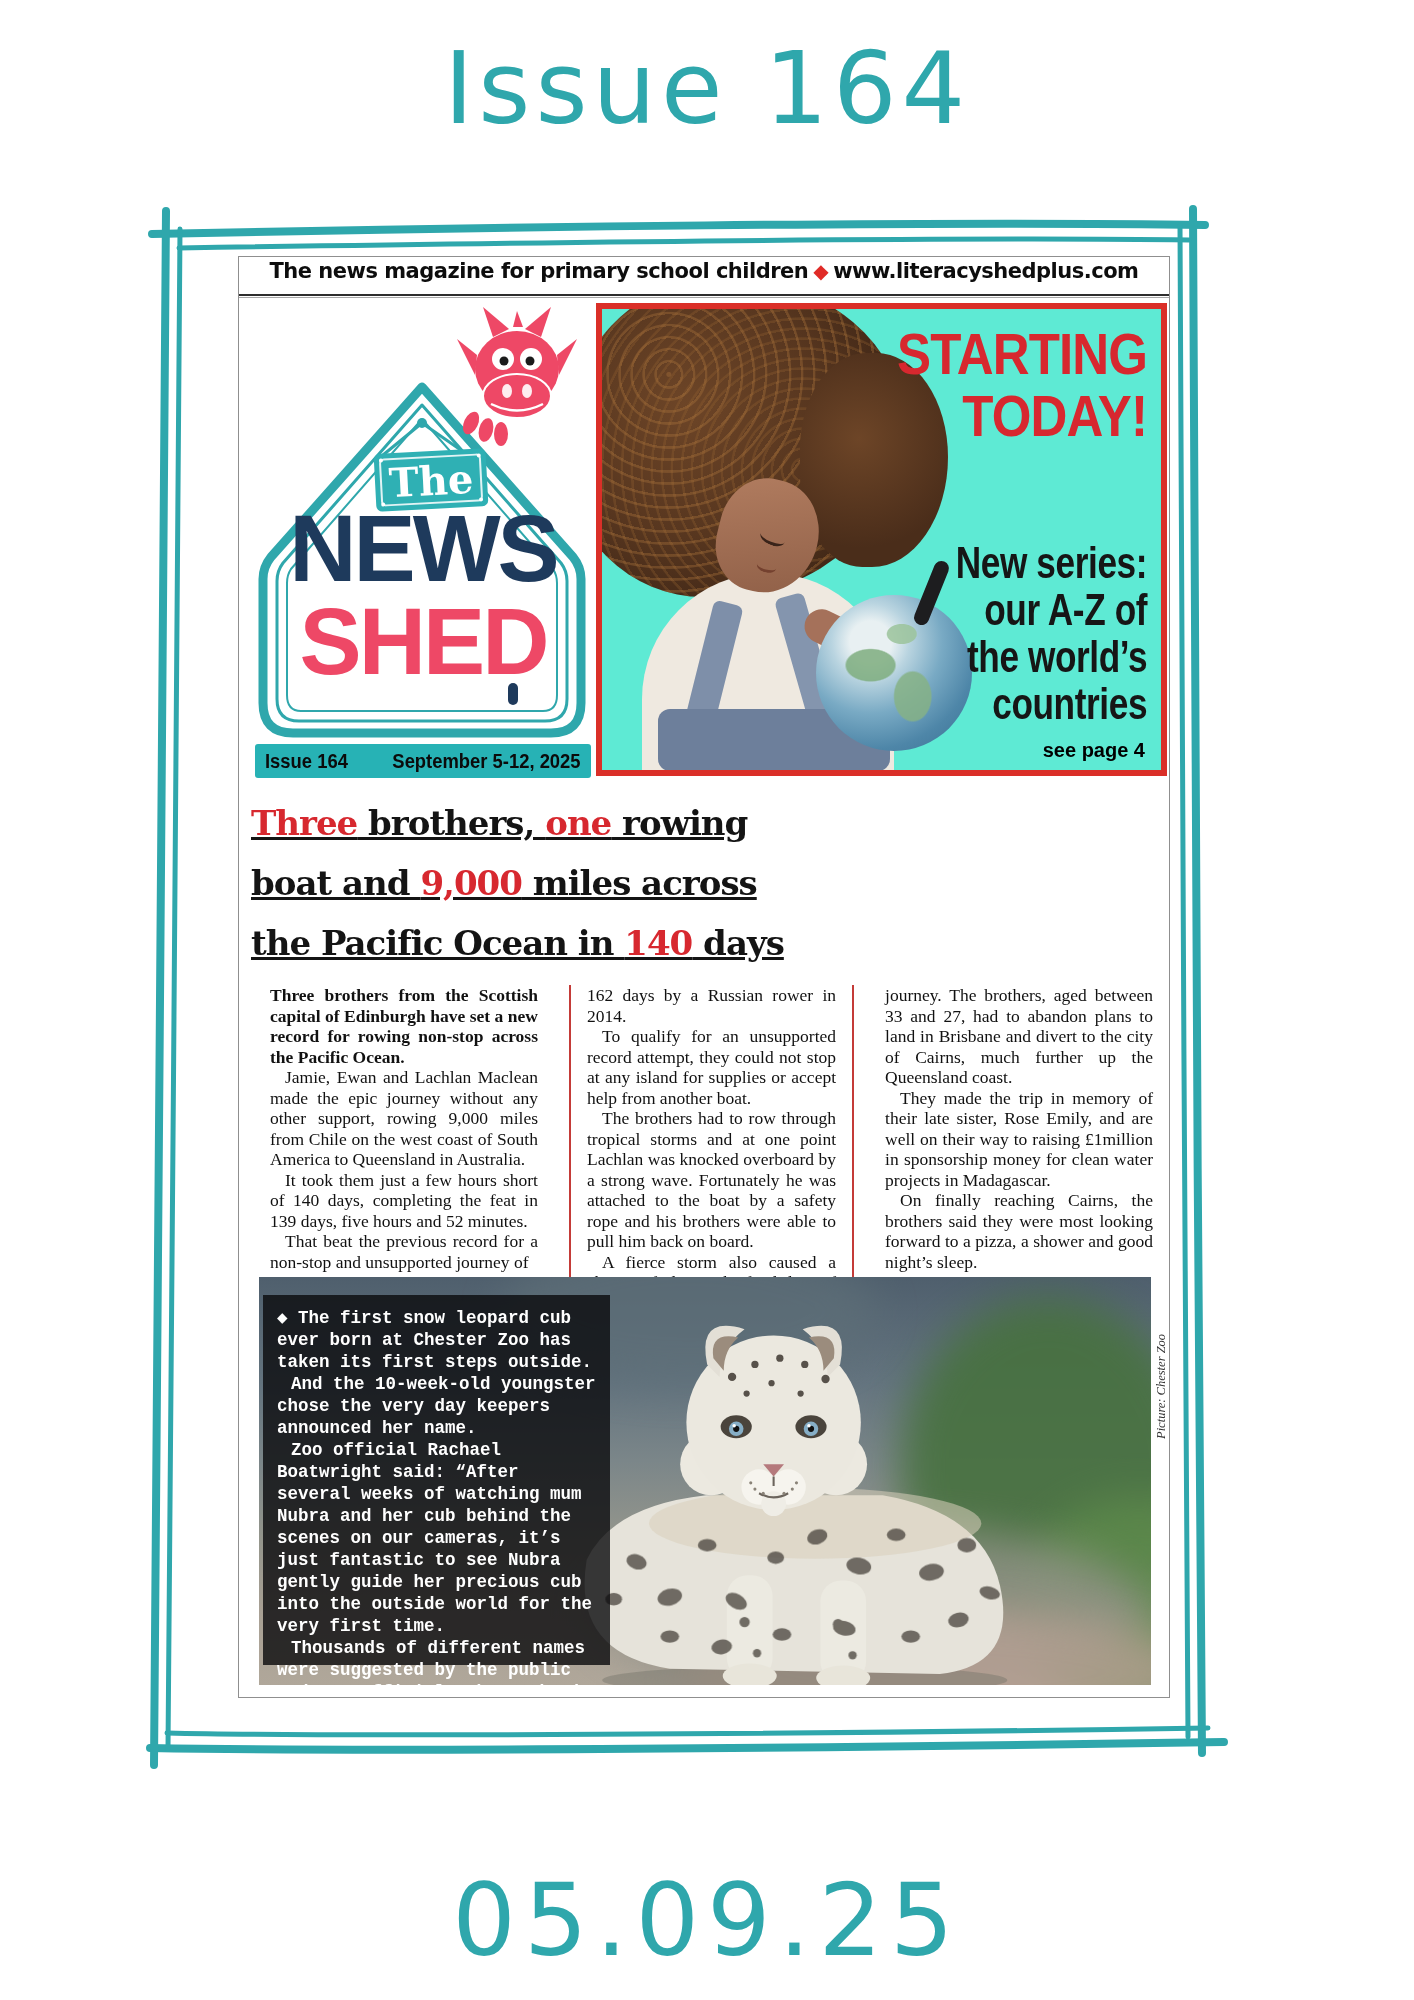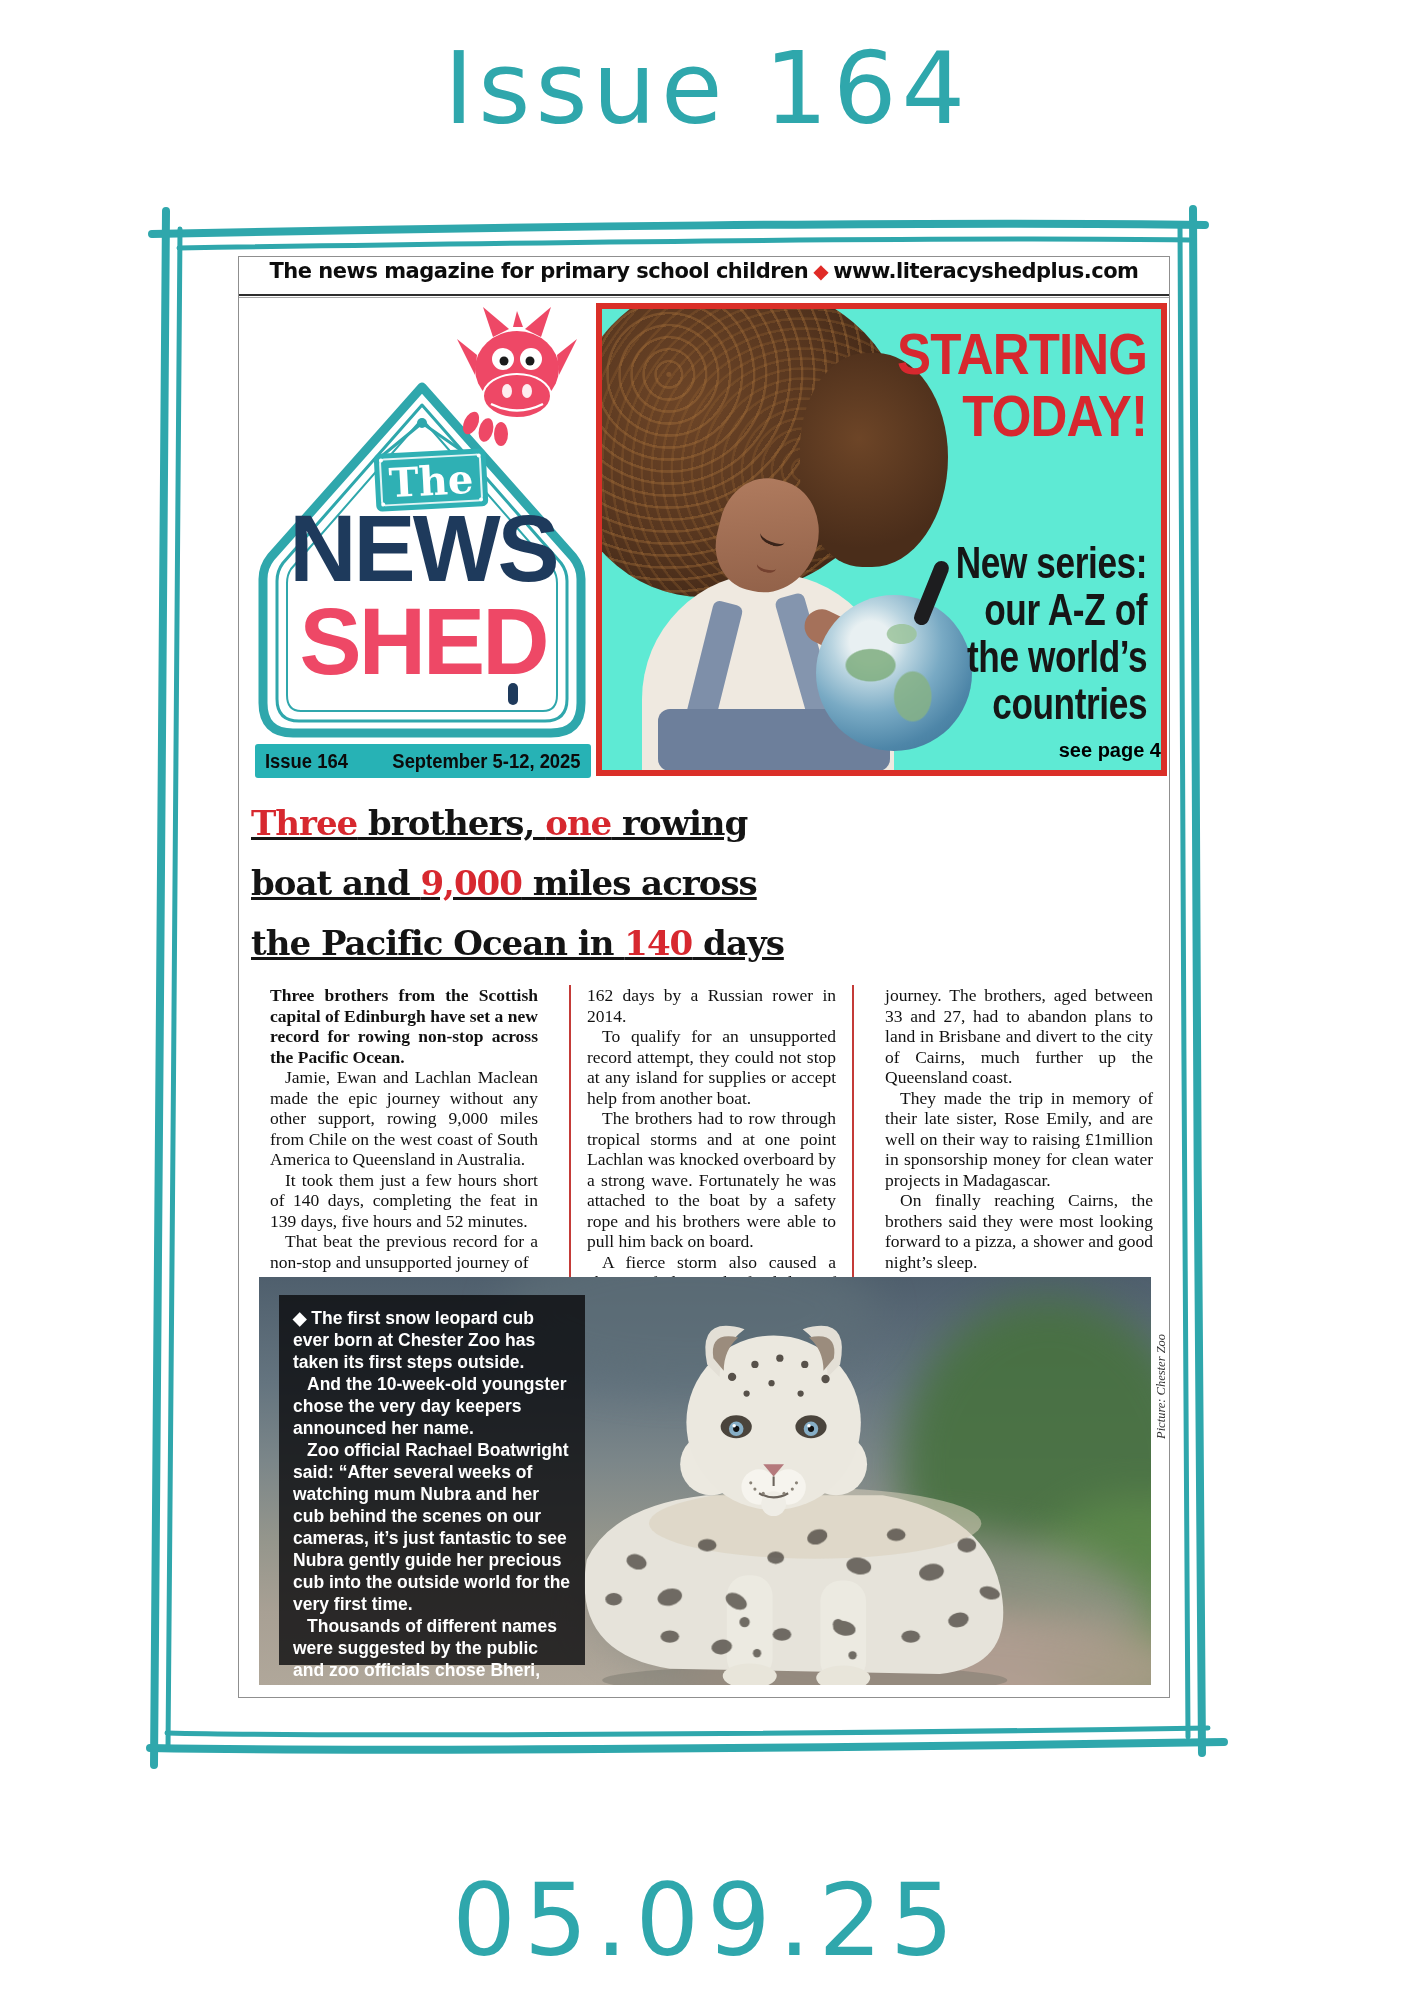--- a/index.html
+++ b/index.html
@@ -69,21 +69,21 @@
                radial-gradient(ellipse 30px 40px at 62% 65%,#86b286 0 60%,transparent 65%),
                radial-gradient(ellipse 24px 16px at 55% 25%,#9cc49c 0 60%,transparent 65%);}
   .p-globe-arm{left:322px;top:250px;width:15px;height:68px;background:#1d1d1f;border-radius:8px;transform:rotate(22deg);}
 
   .p-starting{right:14px;top:14px;text-align:right;color:#d7282f;
     font-family:"Liberation Sans",sans-serif;font-weight:bold;font-size:58px;line-height:62px;letter-spacing:-1px;}
   .p-starting div{transform:scaleX(0.88);transform-origin:100% 50%;white-space:nowrap;}
   .p-series{right:14px;top:230px;text-align:right;color:#161616;
     font-family:"Liberation Sans",sans-serif;font-weight:bold;font-size:44px;line-height:47px;letter-spacing:-0.5px;}
   .p-series div{transform:scaleX(0.8);transform-origin:100% 50%;white-space:nowrap;}
-  .p-seepage{right:0;bottom:8px;font-family:"Liberation Sans",sans-serif;font-weight:bold;font-size:20px;color:#000;}
+  .p-seepage{right:16px;bottom:8px;font-family:"Liberation Sans",sans-serif;font-weight:bold;font-size:20px;color:#000;}
 
   
   .headline{position:absolute;left:12px;top:536px;width:900px;color:#141414;
     font-family:"DejaVu Serif",serif;font-weight:bold;font-size:34px;line-height:60px;letter-spacing:-1px;white-space:nowrap;text-decoration:underline;}
   .headline .red{color:#d7282f;}
 
   
   .cols{position:absolute;left:16px;top:728px;width:898px;display:flex;
     font-family:"Liberation Serif",serif;font-size:17.5px;line-height:20.5px;text-align:justify;color:#111;}
   .col{width:299.3px;box-sizing:border-box;margin-left:15px;}
@@ -98,23 +98,23 @@
   .photo{position:absolute;left:20px;top:1020px;width:892px;height:408px;overflow:hidden;
     background:linear-gradient(180deg,#4f5f6d 0%,#64747f 26%,#7b8689 45%,#95968c 65%,#a8a094 82%,#b0a79a 100%);}
   .blob{position:absolute;border-radius:50%;filter:blur(20px);}
   .b-foliage{left:640px;top:20px;width:300px;height:340px;background:#47713f;opacity:.9;}
   .b-foliage2{left:760px;top:220px;width:240px;height:220px;background:#5d8a4b;opacity:.85;}
   .b-rocktop{left:240px;top:-40px;width:380px;height:150px;background:#5e6f78;opacity:.7;}
   .b-rockmid{left:330px;top:250px;width:560px;height:170px;background:#93938a;opacity:.8;}
   .b-rockpink{left:420px;top:330px;width:520px;height:130px;background:#b59f92;opacity:.8;}
   .leopard-svg{position:absolute;left:255px;top:12px;}
 
-  .caption-box{position:absolute;left:20px;top:18px;width:306px;height:370px;box-sizing:border-box;
+  .caption-box{position:absolute;left:4px;top:18px;width:347px;height:370px;box-sizing:border-box;
     background:rgba(10,10,12,.8);padding:12px 14px;color:#fff;
-    font-family:Liberation Sans, sans-serif;font-weight:bold;font-size:17.5px;line-height:22px;}
+    font-family:Liberation Mono, monospace;font-weight:bold;font-size:17.5px;line-height:22px;}
   .caption-box p{margin:0;}
   .caption-box p.indent{text-indent:14px;}
 
   .credit{position:absolute;left:915px;top:1022px;height:160px;color:#333;
     font-family:"Liberation Serif",serif;font-style:italic;font-size:12.5px;
     writing-mode:vertical-rl;transform:rotate(180deg);}
 </style>
 </head>
 <body>
 

